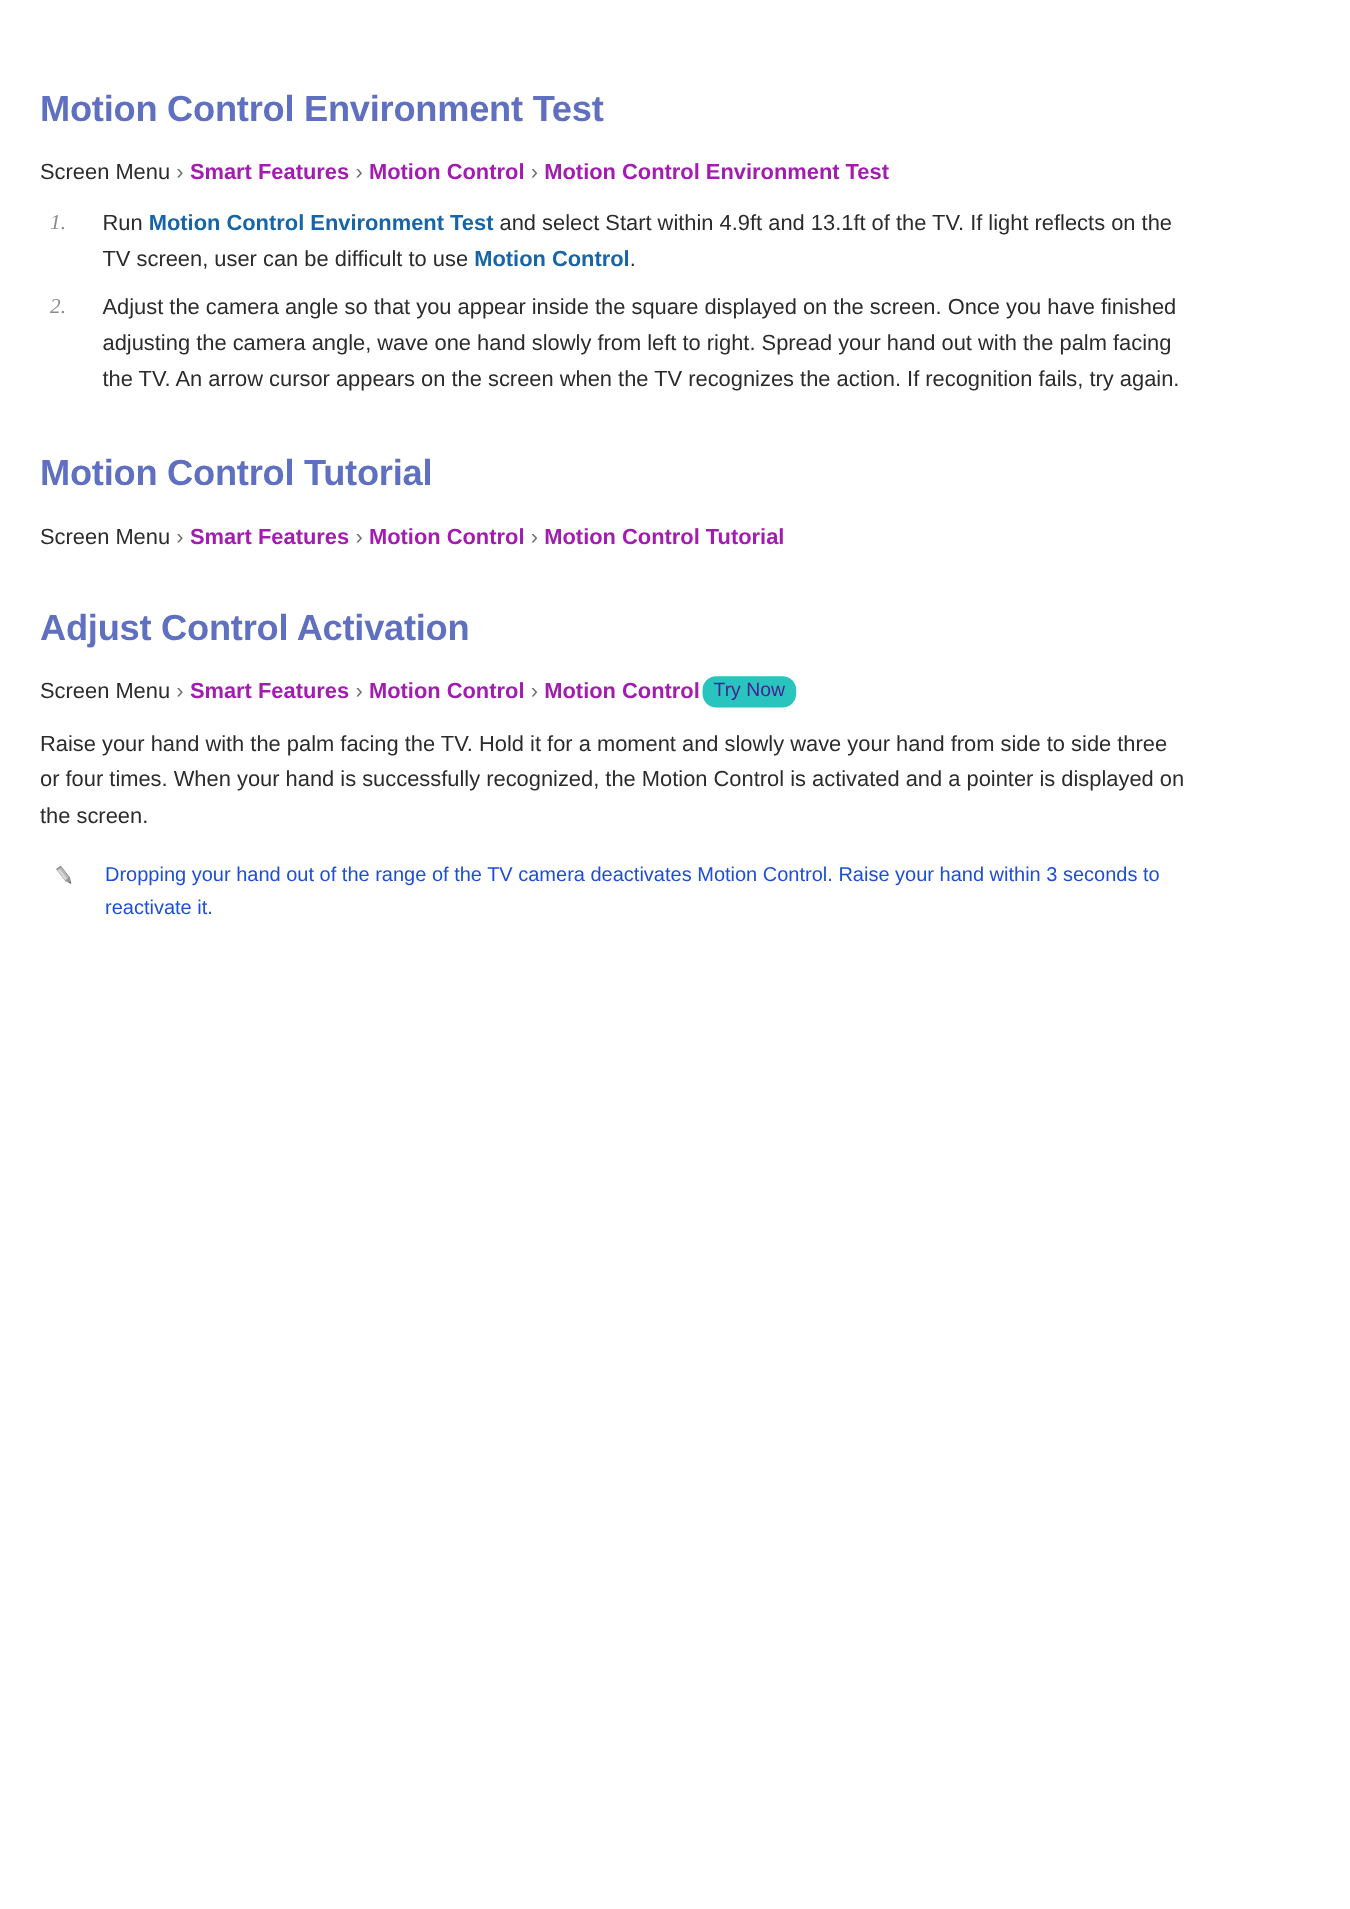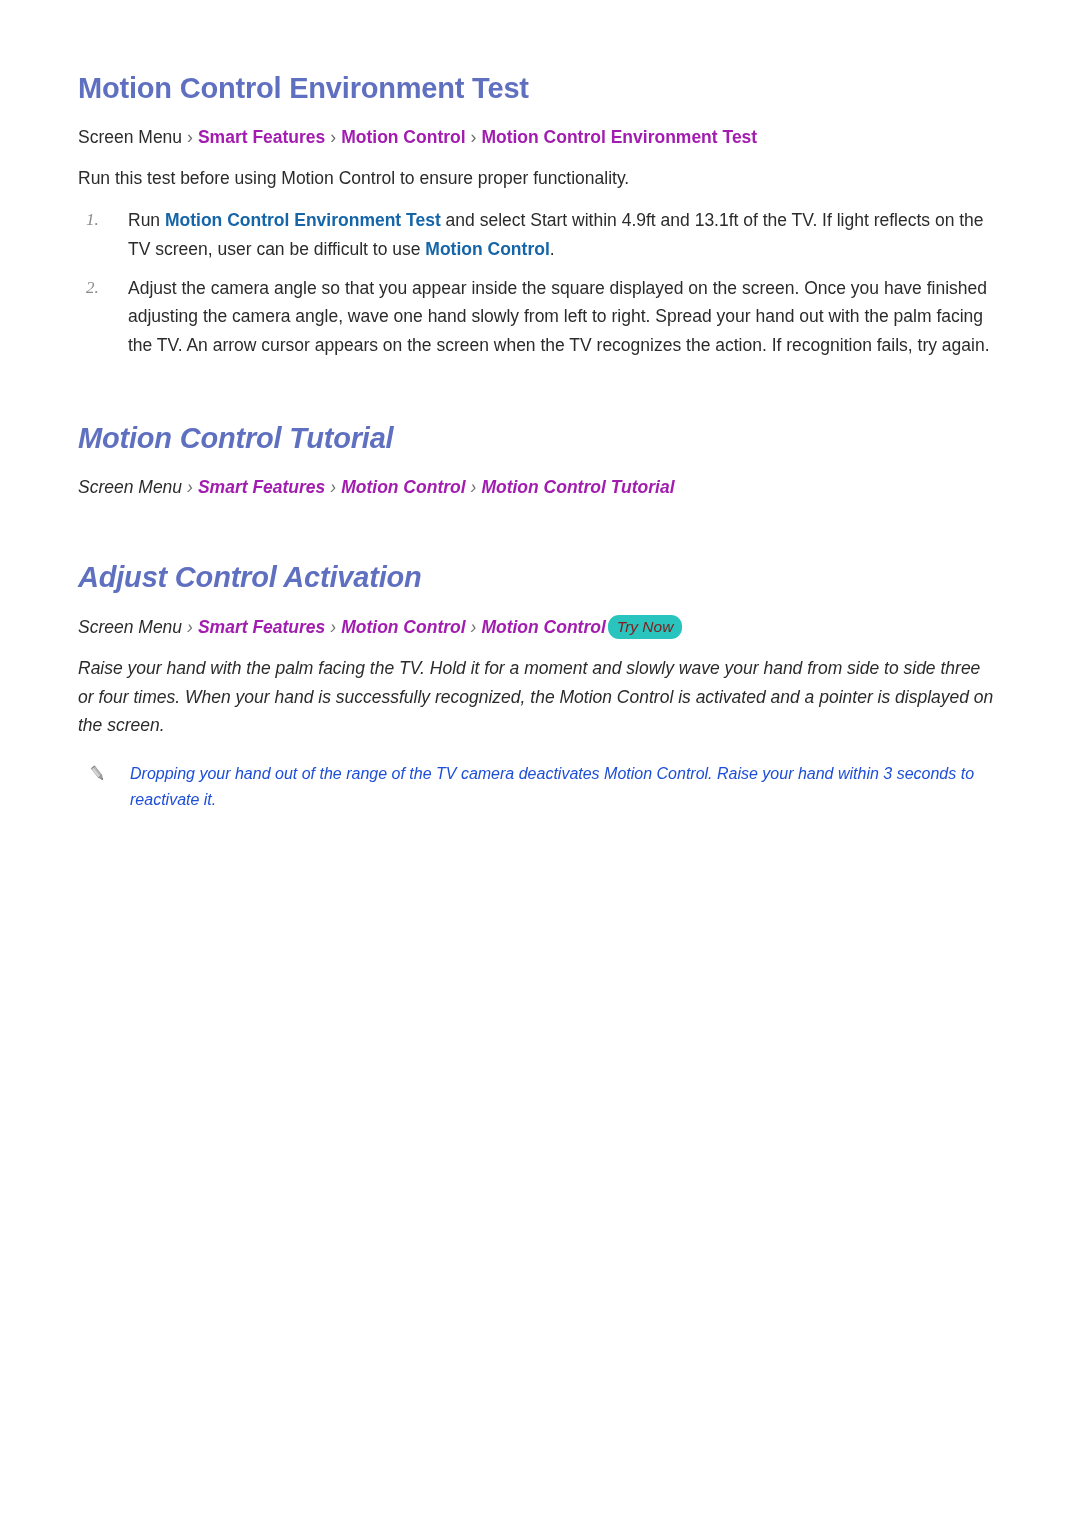--- a/index.html
+++ b/index.html
@@ -11,39 +11,38 @@
     width: 1080px;
     height: 1527px;
     font-family: "Liberation Sans", sans-serif;
     -webkit-font-smoothing: antialiased;
   }
   .page {
     position: relative;
     width: 1080px;
     height: 1527px;
     box-sizing: border-box;
-    padding: 60px 80px 0 78px;
+    padding: 60px 80px 0 32px;
     background: #ffffff;
   }
   .content {
     width: 922px;
   }
 
   
   h1.section-title {
     font-size: 29px;
     line-height: 1.15;
     font-weight: bold;
     color: #6070c0;
     margin: 0;
     letter-spacing: -0.2px;
   }
   .section + .section {
-    margin-top: 62px;
-    font-style: italic;
+    margin-top: 46px;
   }
   .section-1 { margin-top: 12px; }
 
   
   .breadcrumb {
     margin-top: 20px;
     font-size: 17.5px;
     line-height: 1.4;
     color: #2b2b2b;
     white-space: nowrap;
@@ -56,21 +55,21 @@
     font-weight: bold;
   }
   .breadcrumb .crumb-sep {
     color: #6e6e6e;
     padding: 0 5px;
     font-weight: normal;
   }
   .try-now-badge {
     display: inline-block;
     background: #28c4bd;
-    color: #7f1d1d;
+    color: #4c1d95;
     font-size: 15.5px;
     font-weight: normal;
     line-height: 1;
     padding: 4px 9px 5px 9px;
     border-radius: 11px;
     margin-left: 2px;
     position: relative;
     top: -1px;
     vertical-align: baseline;
   }
@@ -140,21 +139,20 @@
 <div class="page">
   <div class="content">
 
     <section class="section section-1">
       <h1 class="section-title">Motion Control Environment Test</h1>
 
       <div class="breadcrumb">
         <span class="crumb-root">Screen Menu</span><span class="crumb-sep">›</span><span class="crumb-link">Smart Features</span><span class="crumb-sep">›</span><span class="crumb-link">Motion Control</span><span class="crumb-sep">›</span><span class="crumb-link">Motion Control Environment Test</span>
       </div>
 
-      <p class="body-text">Run this test before using Motion Control to ensure proper functionality.</p>
 
       <ol class="steps">
         <li>
           <span class="num">1.</span><span><span>Run </span><span class="lnk">Motion Control Environment Test</span><span> and select Start within 4.9ft and 13.1ft of the TV. If light reflects on the TV screen, user can be difficult to use </span><span class="lnk">Motion Control</span><span>.</span></span>
         </li>
         <li>
           <span class="num">2.</span><span>Adjust the camera angle so that you appear inside the square displayed on the screen. Once you have finished adjusting the camera angle, wave one hand slowly from left to right. Spread your hand out with the palm facing the TV. An arrow cursor appears on the screen when the TV recognizes the action. If recognition fails, try again.</span>
         </li>
       </ol>
     </section>

